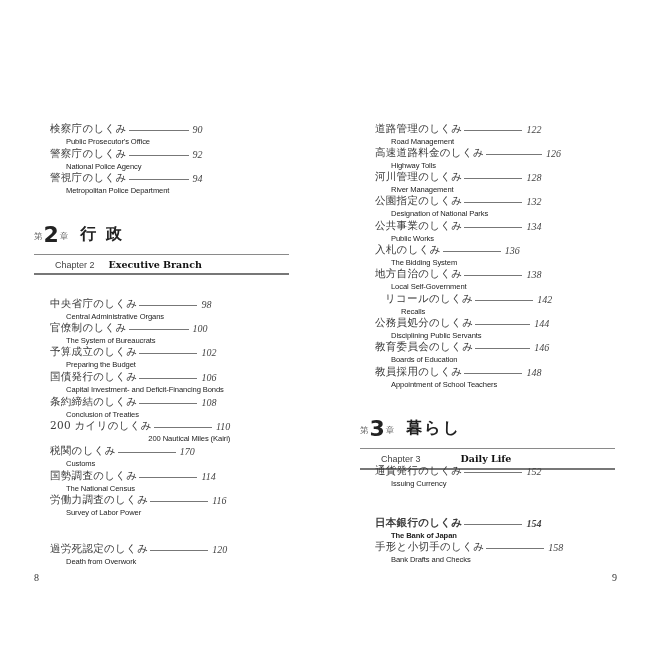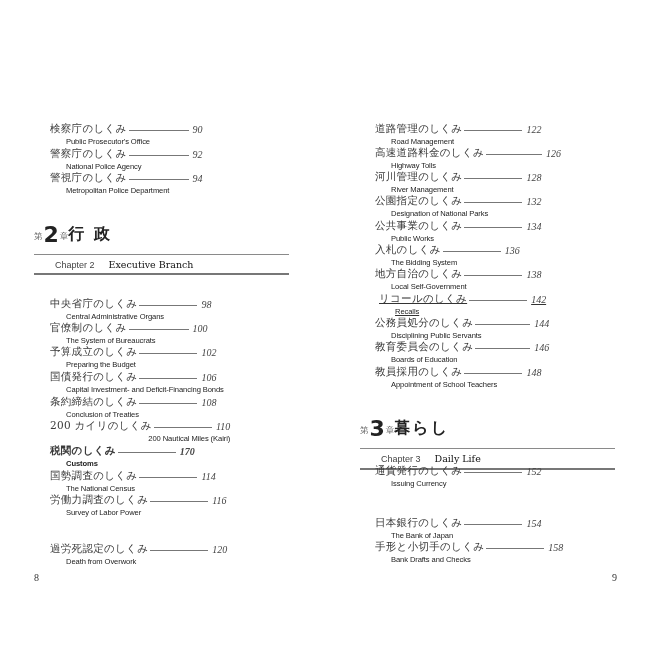--- a/index.html
+++ b/index.html
@@ -12,27 +12,27 @@
   .entry { position: absolute; }
   .entry .jp-line { display: flex; align-items: center; white-space: nowrap; height: 14px; }
   .entry .jp { font-family: "DejaVu Serif", serif; font-size: 10.5px; color: #3a3a3a; letter-spacing: 0.3px; }
   .entry .leader { display: inline-block; height: 0; border-top: 1px solid #777; margin: 0 4px 0 2px; position: relative; top: 1px; }
   .entry .pg { font-family: "Liberation Serif", serif; font-style: italic; font-size: 10px; color: #444; }
   .entry .en { font-family: "Liberation Sans", sans-serif; font-size: 7.6px; color: #222; margin-top: 1px; white-space: nowrap; letter-spacing: -0.1px; padding-left: 16px; }
 
   .chap-title { position: absolute; display: flex; align-items: flex-end; white-space: nowrap; }
   .chap-title .dai, .chap-title .sho { font-family: "DejaVu Sans", sans-serif; font-size: 8.5px; color: #555; margin-bottom: 3px; }
   .chap-title .num { font-family: "DejaVu Sans", sans-serif; font-weight: bold; font-size: 22px; color: #222; line-height: 22px; margin: 0 1px; }
-  .chap-title .name { font-family: "DejaVu Sans", sans-serif; font-weight: bold; font-size: 16px; color: #222; letter-spacing: 2px; margin-bottom: 1px; }
+  .chap-title .name { font-family: "DejaVu Sans", sans-serif; font-weight: bold; font-size: 16px; color: #222; margin-left: 12px; letter-spacing: 2px; margin-bottom: 1px; }
 
   .rule-thin { position: absolute; height: 1px; background: #8a8a8a; }
   .rule-thick { position: absolute; height: 2px; background: #777; }
   .chap-sub { position: absolute; display: flex; align-items: baseline; white-space: nowrap; margin-left: 20px; }
   .chap-sub .label { font-family: "Liberation Sans", sans-serif; font-size: 9px; color: #444; }
-  .chap-sub .en-name { font-family: "DejaVu Serif", serif; font-weight: normal; font-size: 9.5px; color: #111; margin-left: 14px; }
+  .chap-sub .en-name { font-family: "DejaVu Serif", serif; font-weight: bold; font-size: 9.5px; color: #111; margin-left: 14px; }
 
   .folio { position: absolute; font-family: "Liberation Serif", serif; font-size: 10px; color: #333; }
 </style>
 </head>
 <body>
 
 <div class="page left">
 
   <div class="entry" style="left:50px; top:122px;">
     <div class="jp-line">
@@ -113,21 +113,21 @@
     <div class="en">Conclusion of Treaties</div>
   </div>
   <div class="entry" style="left:50px; top:419px;text-align:right;">
     <div class="jp-line">
         <span class="jp">200 カイリのしくみ</span>
         <span class="leader" style="width:58px"></span>
         <span class="pg">110</span>
       </div>
     <div class="en">200 Nautical Miles (Kairi)</div>
   </div>
-  <div class="entry" style="left:50px; top:444px;font-weight:bold;">
+  <div class="entry" style="left:50px; top:444px;">
     <div class="jp-line">
         <span class="jp">税関のしくみ</span>
         <span class="leader" style="width:58px"></span>
         <span class="pg">170</span>
       </div>
     <div class="en">Customs</div>
   </div>
   <div class="entry" style="left:50px; top:469px;">
     <div class="jp-line">
         <span class="jp">国勢調査のしくみ</span>
@@ -207,21 +207,21 @@
     <div class="en">The Bidding System</div>
   </div>
   <div class="entry" style="left:50px; top:267px;">
     <div class="jp-line">
         <span class="jp">地方自治のしくみ</span>
         <span class="leader" style="width:58px"></span>
         <span class="pg">138</span>
       </div>
     <div class="en">Local Self-Government</div>
   </div>
-  <div class="entry" style="left:54px; top:292px;text-decoration:underline;">
+  <div class="entry" style="left:60px; top:292px;">
     <div class="jp-line">
         <span class="jp">リコールのしくみ</span>
         <span class="leader" style="width:58px"></span>
         <span class="pg">142</span>
       </div>
     <div class="en">Recalls</div>
   </div>
   <div class="entry" style="left:50px; top:316px;">
     <div class="jp-line">
         <span class="jp">公務員処分のしくみ</span>
@@ -247,35 +247,35 @@
     <div class="en">Appointment of School Teachers</div>
   </div>
 
   <div class="chap-title" style="left:35px; top:418px;">
     <span class="dai">第</span>
     <span class="num">3</span>
     <span class="sho">章</span>
     <span class="name">暮らし</span>
   </div>
   <div class="rule-thin" style="left:35px; top:448px; width:255px;"></div>
-  <div class="chap-sub" style="left:36px; top:453px;">
+  <div class="chap-sub" style="left:36px; top:453px;gap:26px;">
     <span class="label">Chapter 3</span>
     <span class="en-name">Daily Life</span>
   </div>
   <div class="rule-thick" style="left:35px; top:468px; width:255px;"></div>
 
   <div class="entry" style="left:50px; top:464px;">
     <div class="jp-line">
         <span class="jp">通貨発行のしくみ</span>
         <span class="leader" style="width:58px"></span>
         <span class="pg">152</span>
       </div>
     <div class="en">Issuing Currency</div>
   </div>
-  <div class="entry" style="left:50px; top:516px;">
+  <div class="entry" style="left:50px; top:516px;font-weight:bold;">
     <div class="jp-line">
         <span class="jp">日本銀行のしくみ</span>
         <span class="leader" style="width:58px"></span>
         <span class="pg">154</span>
       </div>
     <div class="en">The Bank of Japan</div>
   </div>
   <div class="entry" style="left:50px; top:540px;">
     <div class="jp-line">
         <span class="jp">手形と小切手のしくみ</span>

